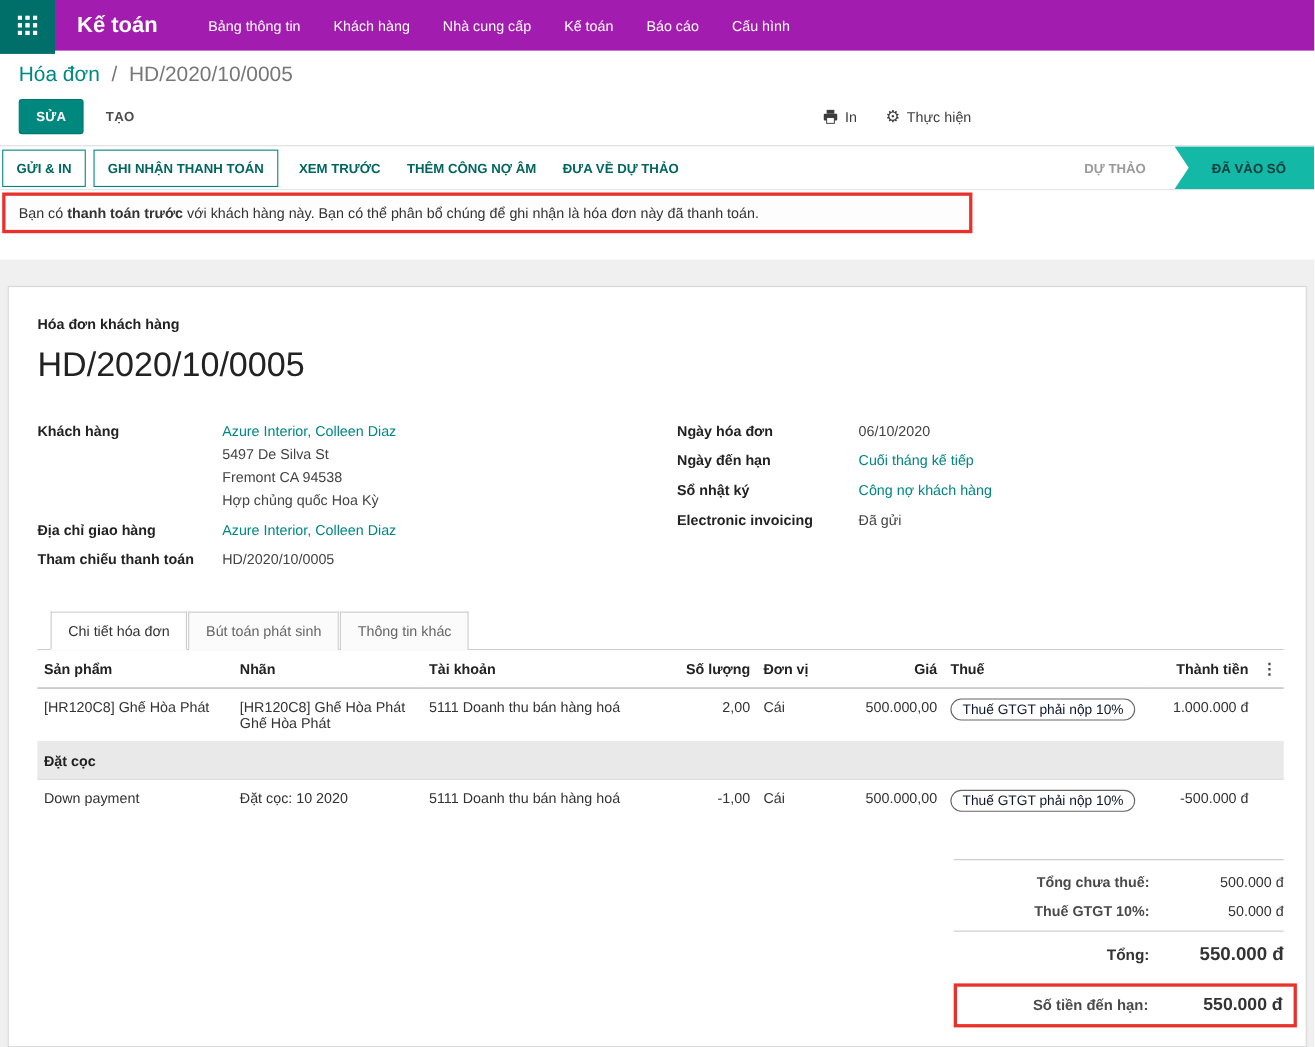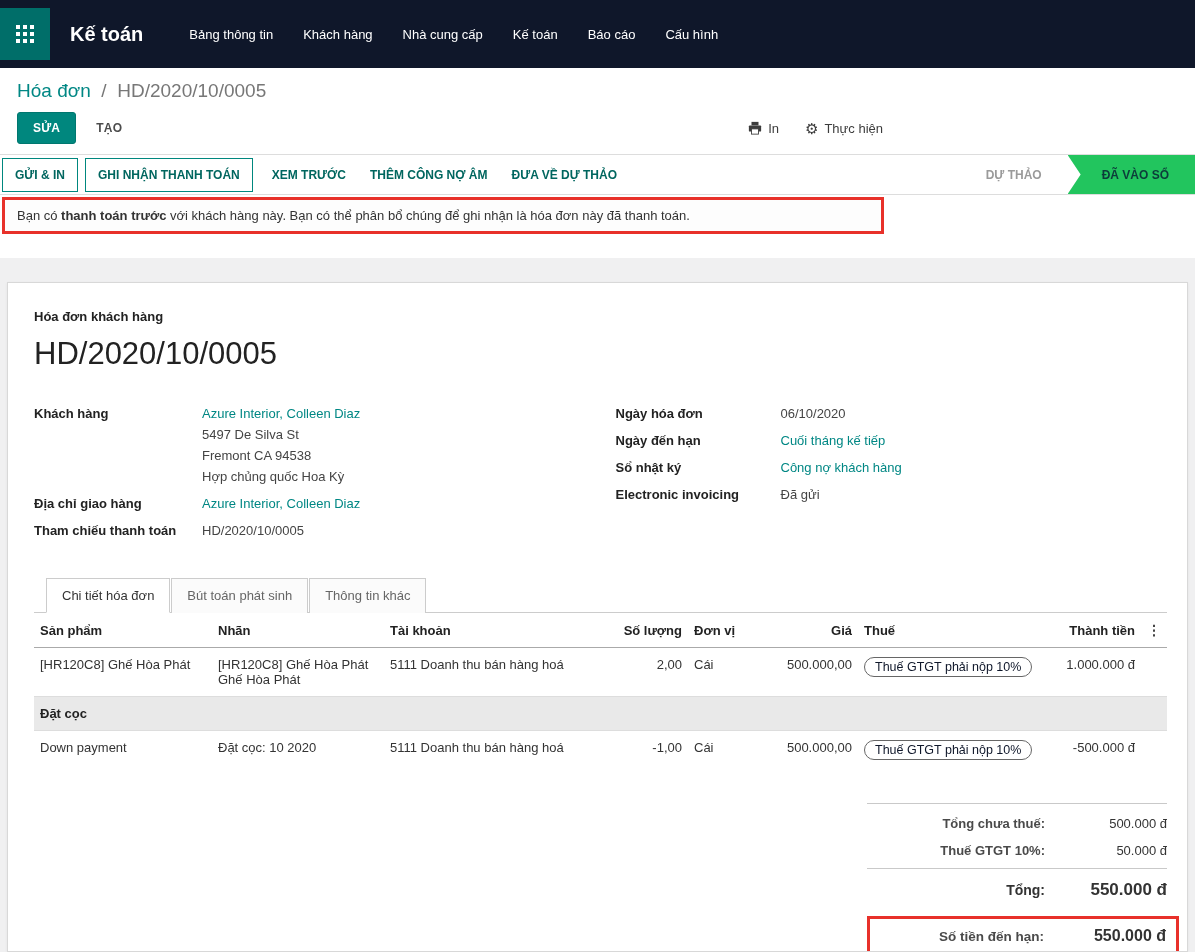--- a/index.html
+++ b/index.html
@@ -5,21 +5,21 @@
   * { margin:0; padding:0; box-sizing:border-box; }
   html,body { width:1195px; height:952px; }
   body {
     font-family:"Liberation Sans", sans-serif;
     font-size:13px; color:#333; background:#fff;
     overflow:hidden; display:flex; flex-direction:column;
   }
   button { font-family:inherit; cursor:pointer; }
 
   
-  .topbar { height:68px; background:#0f172a; display:flex; align-items:center; color:#fff; flex:0 0 auto; }
+  .topbar { height:46px; background:#a21caf; display:flex; align-items:center; color:#fff; flex:0 0 auto; }
   .apps-btn { width:50px; height:52px; background:#006e69; display:flex; align-items:center; justify-content:center; cursor:pointer; flex:0 0 auto; }
   .app-title { font-size:20px; font-weight:700; margin:0 46px 0 20px; cursor:pointer; white-space:nowrap; }
   .topnav { display:flex; gap:30px; font-size:13px; }
   .topnav .nav-item { cursor:pointer; white-space:nowrap; }
 
   
   .breadcrumb-row { padding:12px 17px 4px; flex:0 0 auto; }
   .bc-link { color:#008784; font-size:19px; cursor:pointer; }
   .bc-sep { color:#777; font-size:19px; margin:0 7px; }
   .bc-cur { color:#777; font-size:19px; }
@@ -33,21 +33,21 @@
   .gear-glyph { font-size:15px; line-height:1; }
 
   
   .statusbar { display:flex; align-items:stretch; border-top:1px solid #ddd; border-bottom:1px solid #ddd; background:#fff; height:41px; flex:0 0 auto; }
   .sb-left { display:flex; align-items:center; padding-left:2px; }
   .sb-btn { border:1px solid #00877e; background:#fff; color:#00665f; font-size:12px; font-weight:700; padding:9px 12px; margin-right:7px; white-space:nowrap; }
   .sb-link { border:none; background:none; color:#00665f; font-size:12px; font-weight:700; padding:9px 12px; white-space:nowrap; }
   .sb-states { margin-left:auto; display:flex; align-items:stretch; }
   .state { display:flex; align-items:center; font-size:12px; font-weight:700; cursor:pointer; }
   .state-draft { color:#9a9a9a; padding:0 26px; }
-  .state-active { background:#22c55e; color:#0c3c3a; clip-path:polygon(0 0,100% 0,100% 100%,0 100%,13px 50%); padding:0 26px 0 34px; }
+  .state-active { background:#14b8a6; color:#0c3c3a; clip-path:polygon(0 0,100% 0,100% 100%,0 100%,13px 50%); padding:0 26px 0 34px; }
 
   
   .alert-row { background:#fff; padding:2px 0 24px 2px; flex:0 0 auto; }
   .alert-box { width:882px; border:3px solid #e8312a; background:#fdfdfd; padding:8px 12px; color:#333; }
 
   
   .content-bg { background:#f0f0f1; padding:24px 7px 0; flex:1 1 auto; overflow:hidden; }
   .sheet { background:#fff; border:1px solid #d8d8d8; box-shadow:0 1px 3px rgba(0,0,0,.06); height:100%; padding:24px 20px 0 26px; overflow:hidden; }
 
   .doc-type { font-weight:700; color:#222; margin-top:2px; }

